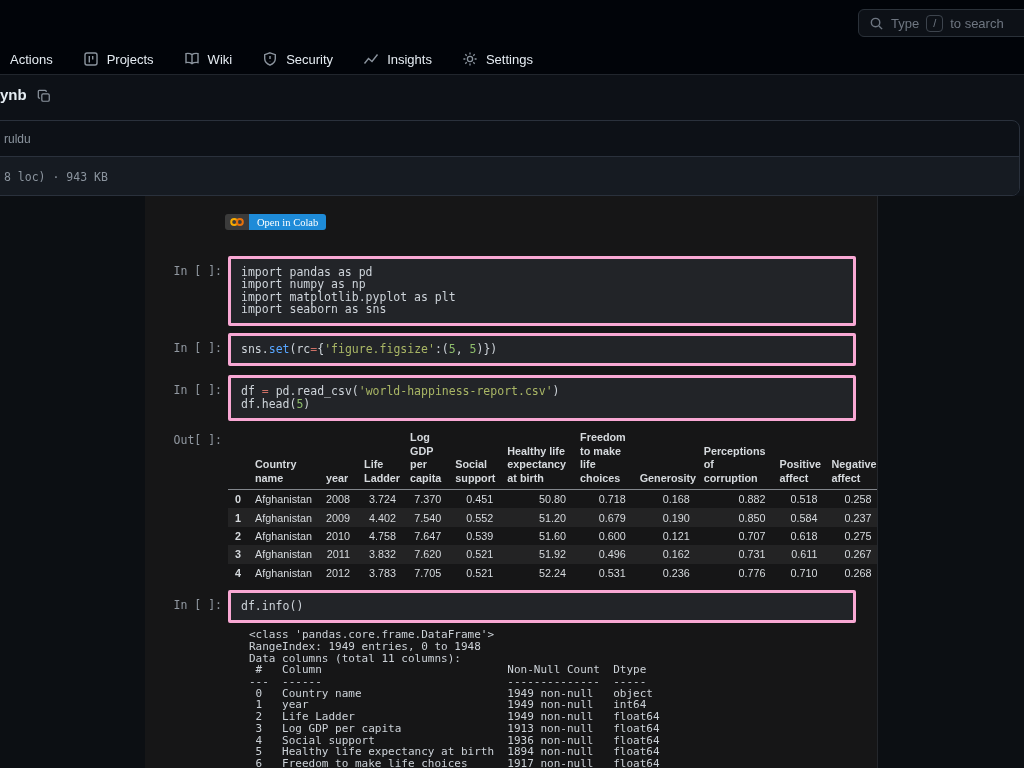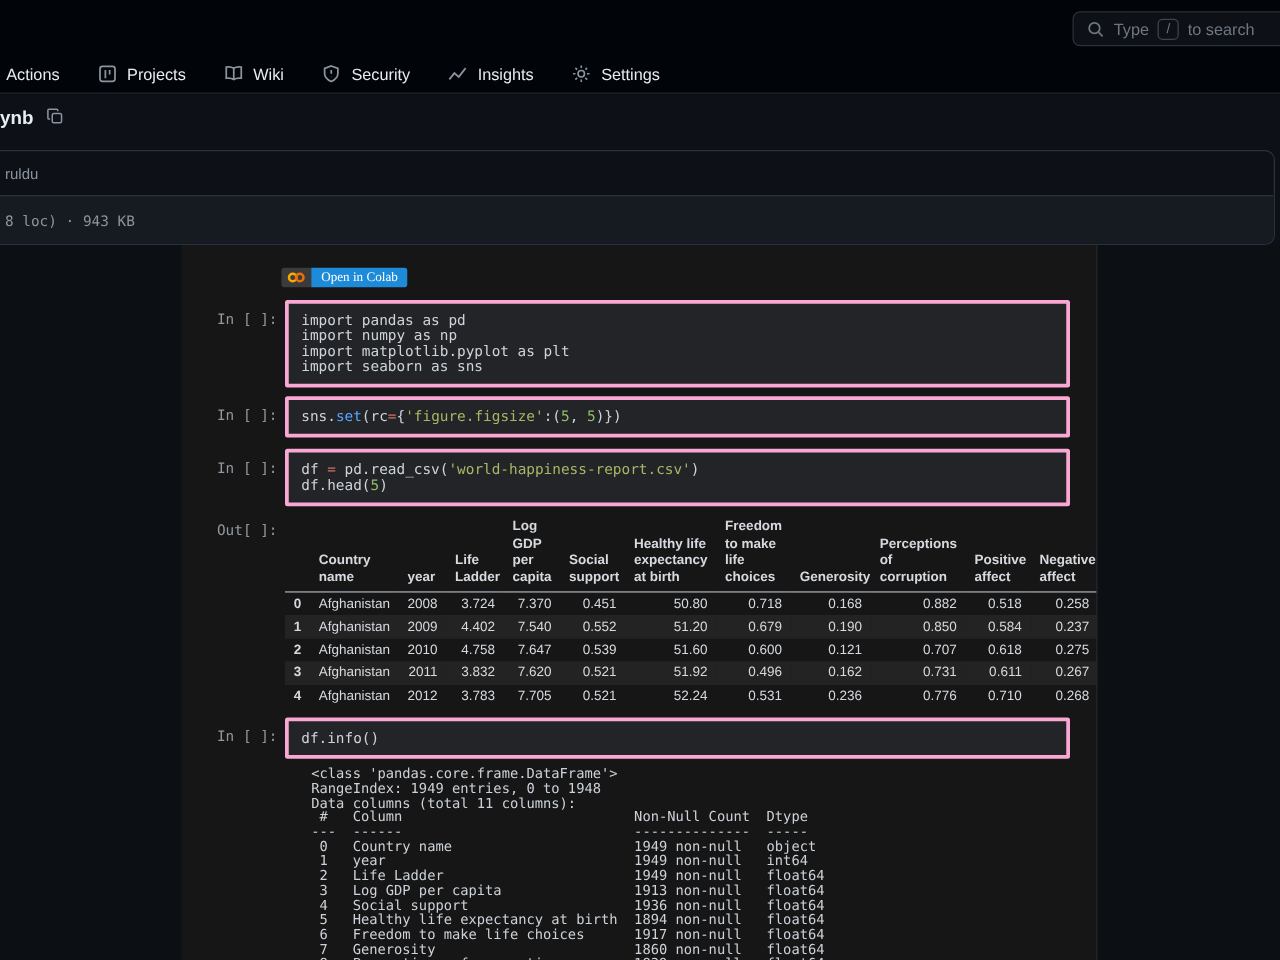--- a/index.html
+++ b/index.html
@@ -14,26 +14,26 @@
                display:flex; align-items:center; gap:7px; padding:0 10px;
                color:#6e7681; font-size:13px; cursor:text; }
   .searchbox svg { flex:none; }
   .keycap { display:inline-flex; align-items:center; justify-content:center;
             min-width:17px; height:17px; border:1px solid #3d444d; border-radius:4px;
             font-size:11px; color:#6e7681; padding:0 3px; }
 
   
   .tabs-row { position:absolute; left:0; top:44px; width:1024px; height:31px; background:#010409;
               border-bottom:1px solid #21262d; display:flex; align-items:center;
-              padding-left:5px; gap:30px; }
+              padding-left:10px; gap:30px; }
   .tab { display:flex; align-items:center; gap:8px; color:#e6edf3; font-size:13px; cursor:pointer; }
   .tab .ticon { display:flex; color:#8b949e; }
 
   
-  .file-row { position:absolute; left:0; top:86px; display:flex; align-items:flex-start; gap:10px; }
+  .file-row { position:absolute; left:0; top:86px; display:flex; align-items:flex-end; gap:10px; }
   .file-name { color:#e6edf3; font-size:15px; font-weight:700; }
   .copy-btn { display:flex; align-items:center; color:#8b949e; cursor:pointer; background:none; border:none; }
 
   .commit-box { position:absolute; left:-24px; top:120px; width:1044px; height:76px;
                 border:1px solid #2a313c; border-radius:8px; overflow:hidden; }
   .commit-row { height:35px; display:flex; align-items:center; padding-left:27px;
                 color:#8b949e; font-size:12px; }
   .meta-row { height:41px; background:#161b22; border-top:1px solid #2a313c;
               display:flex; align-items:center; padding-left:27px; color:#8b949e;
               font-family:"DejaVu Sans Mono", monospace; font-size:11.5px; }
@@ -42,21 +42,21 @@
   .nb-band { position:absolute; left:0; top:196px; width:1024px; height:572px; background:#0c0f13; }
   .nb-box { position:absolute; left:145px; top:0; width:733px; height:572px;
             background:#161617; border-right:1px solid #24272c; padding-top:18px; overflow:hidden; }
 
   .colab-badge { display:inline-flex; height:16px; margin-left:80px; cursor:pointer;
                  border-radius:3px; overflow:hidden; }
   .colab-left { background:#3b3b3b; display:flex; align-items:center; padding:0 4px; }
   .colab-right { background:#1e8bd8; color:#ffffff; font-size:10.5px; display:flex;
                  align-items:center; padding:0 8px;font-family:Liberation Serif, serif; }
 
-  .cellrow { display:flex; margin:7px 21px 0 0; }
+  .cellrow { display:flex; margin:24px 21px 0 0; }
   .prompt { flex:none; width:83px; text-align:right; padding-right:6px; padding-top:8px;
             font-family:"DejaVu Sans Mono", monospace; font-size:11.5px; color:#9198a1; }
   .cellbox { flex:1; border:3px solid #f9a8d4; background:#222428; border-radius:2px;
              padding:7px 6px 8px 10px; }
   pre.code { font-family:"DejaVu Sans Mono", monospace; font-size:11.5px; line-height:12.3px;
              color:#ced4da; white-space:pre; }
   .tk-p   { color:#ced4da; }
   .tk-fn  { color:#58a6ff; }
   .tk-str { color:#a9b665; }
   .tk-num { color:#8ebd6b; }

